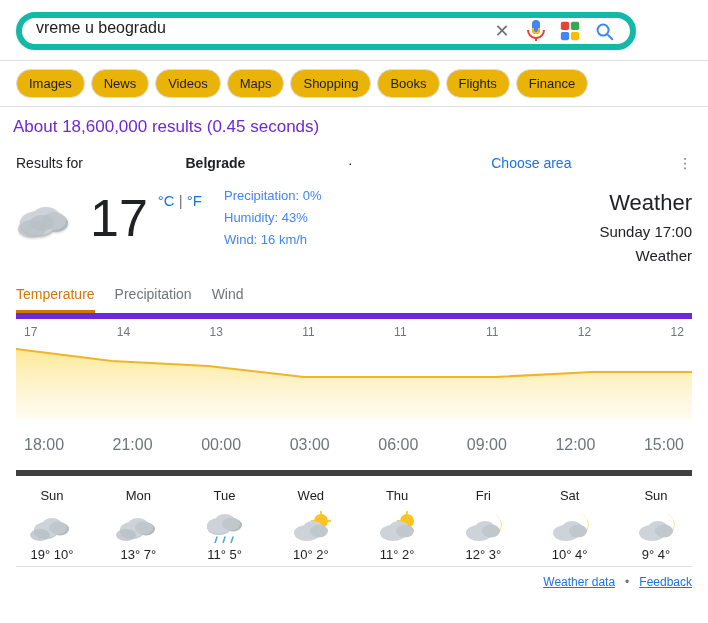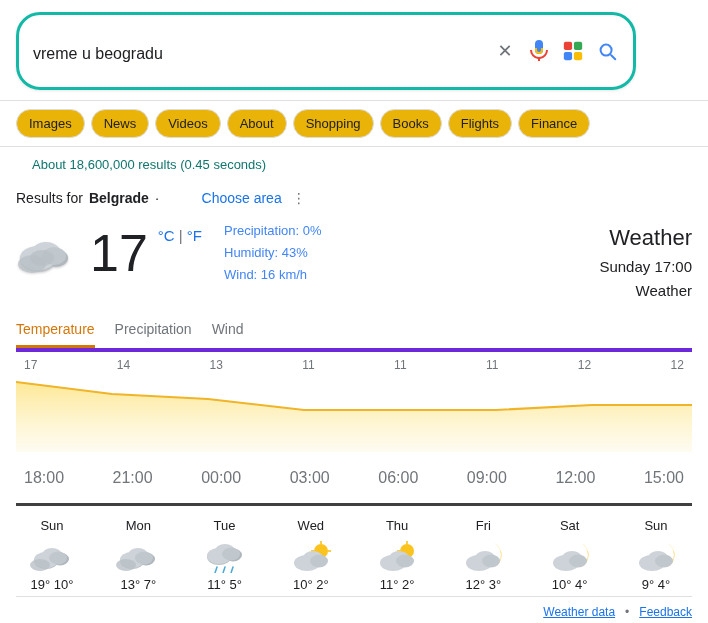--- a/index.html
+++ b/index.html
@@ -12,24 +12,24 @@
       font-size: 14px;
     }
 
     
     .search-bar-container {
       padding: 12px 16px 10px 16px;
       border-bottom: 1px solid #e0e0e0;
     }
     .search-bar {
       display: flex;
-      align-items: flex-end;
-      border: 3px solid #14b8a6;
+      align-items: flex-start;
+      border: 6px solid #14b8a6;
       border-radius: 24px;
-      padding: 24px 14px;
+      padding: 1px 14px;
       box-shadow: 0 1px 3px rgba(0,0,0,0.1);
       width: 100%;
       max-width: 620px;
     }
     .search-input {
       flex: 1;
       border: none;
       outline: none;
       font-size: 16px;
       color: #202124;
@@ -67,38 +67,39 @@
       font-size: 13px;
       color: #202124;
       cursor: pointer;
       white-space: nowrap;
       background: #eab308;
       text-decoration: none;
     }
 
     
     .results-info {
-      padding: 10px 16px 6px 32px;
-      font-size: 13px;
-      color: #0f766e;
+      padding: 10px 16px 6px 13px;
+      font-size: 17px;
+      color: #6d28d9;
     }
 
     
     .weather-card {
       margin: 0 16px;
       padding: 12px 0;
     }
 
     .results-for {
       font-size: 14px;
       color: #202124;
       margin-bottom: 14px;
       display: flex;
       align-items: center;
       gap: 6px;
+      justify-content: space-between;
     }
     .results-for .bold { font-weight: bold; }
     .results-for .choose-area { color: #1a73e8; cursor: pointer; margin-left: 36px; }
     .results-for .dots { color: #70757a; cursor: pointer; margin-left: 4px; }
 
     .weather-main {
       display: flex;
       align-items: flex-start;
       justify-content: space-between;
       margin-bottom: 10px;
@@ -133,21 +134,21 @@
       font-size: 15px;
       color: #202124;
       line-height: 1.6;
     }
     .weather-right .weather-label { font-size: 22px; font-weight: 400; }
 
     
     .weather-tabs {
       display: flex;
       gap: 20px;
-      border-bottom: 4px solid #6d28d9;
+      border-bottom: 6px solid #6d28d9;
       margin-bottom: 0;
       padding-bottom: 0;
     }
     .weather-tab {
       font-size: 14px;
       padding: 8px 0 8px 0;
       cursor: pointer;
       color: #70757a;
       border-bottom: 3px solid transparent;
     }
@@ -155,21 +156,21 @@
       color: #d4770a;
       border-bottom: 3px solid #d4770a;
       font-weight: 500;
     }
 
     
     .daily-forecast {
       display: flex;
       justify-content: space-between;
       padding: 12px 0 4px 0;
-      border-top: 3px solid #404040;
+      border-top: 6px solid #404040;
     }
     .day-item {
       display: flex;
       flex-direction: column;
       align-items: center;
       gap: 4px;
       min-width: 72px;
     }
     .day-name {
       font-size: 13px;
@@ -227,21 +228,21 @@
         </svg>
       </div>
     </div>
   </div>
 </div>
 
 <div class="nav-tabs">
   <a class="nav-tab">Images</a>
   <a class="nav-tab">News</a>
   <a class="nav-tab">Videos</a>
-  <a class="nav-tab">About</a>
+  <a class="nav-tab">Maps</a>
   <a class="nav-tab">Shopping</a>
   <a class="nav-tab">Books</a>
   <a class="nav-tab">Flights</a>
   <a class="nav-tab">Finance</a>
 </div>
 
 <div class="results-info">About 18,600,000 results (0.45 seconds)</div>
 
 <div class="weather-card">
 

